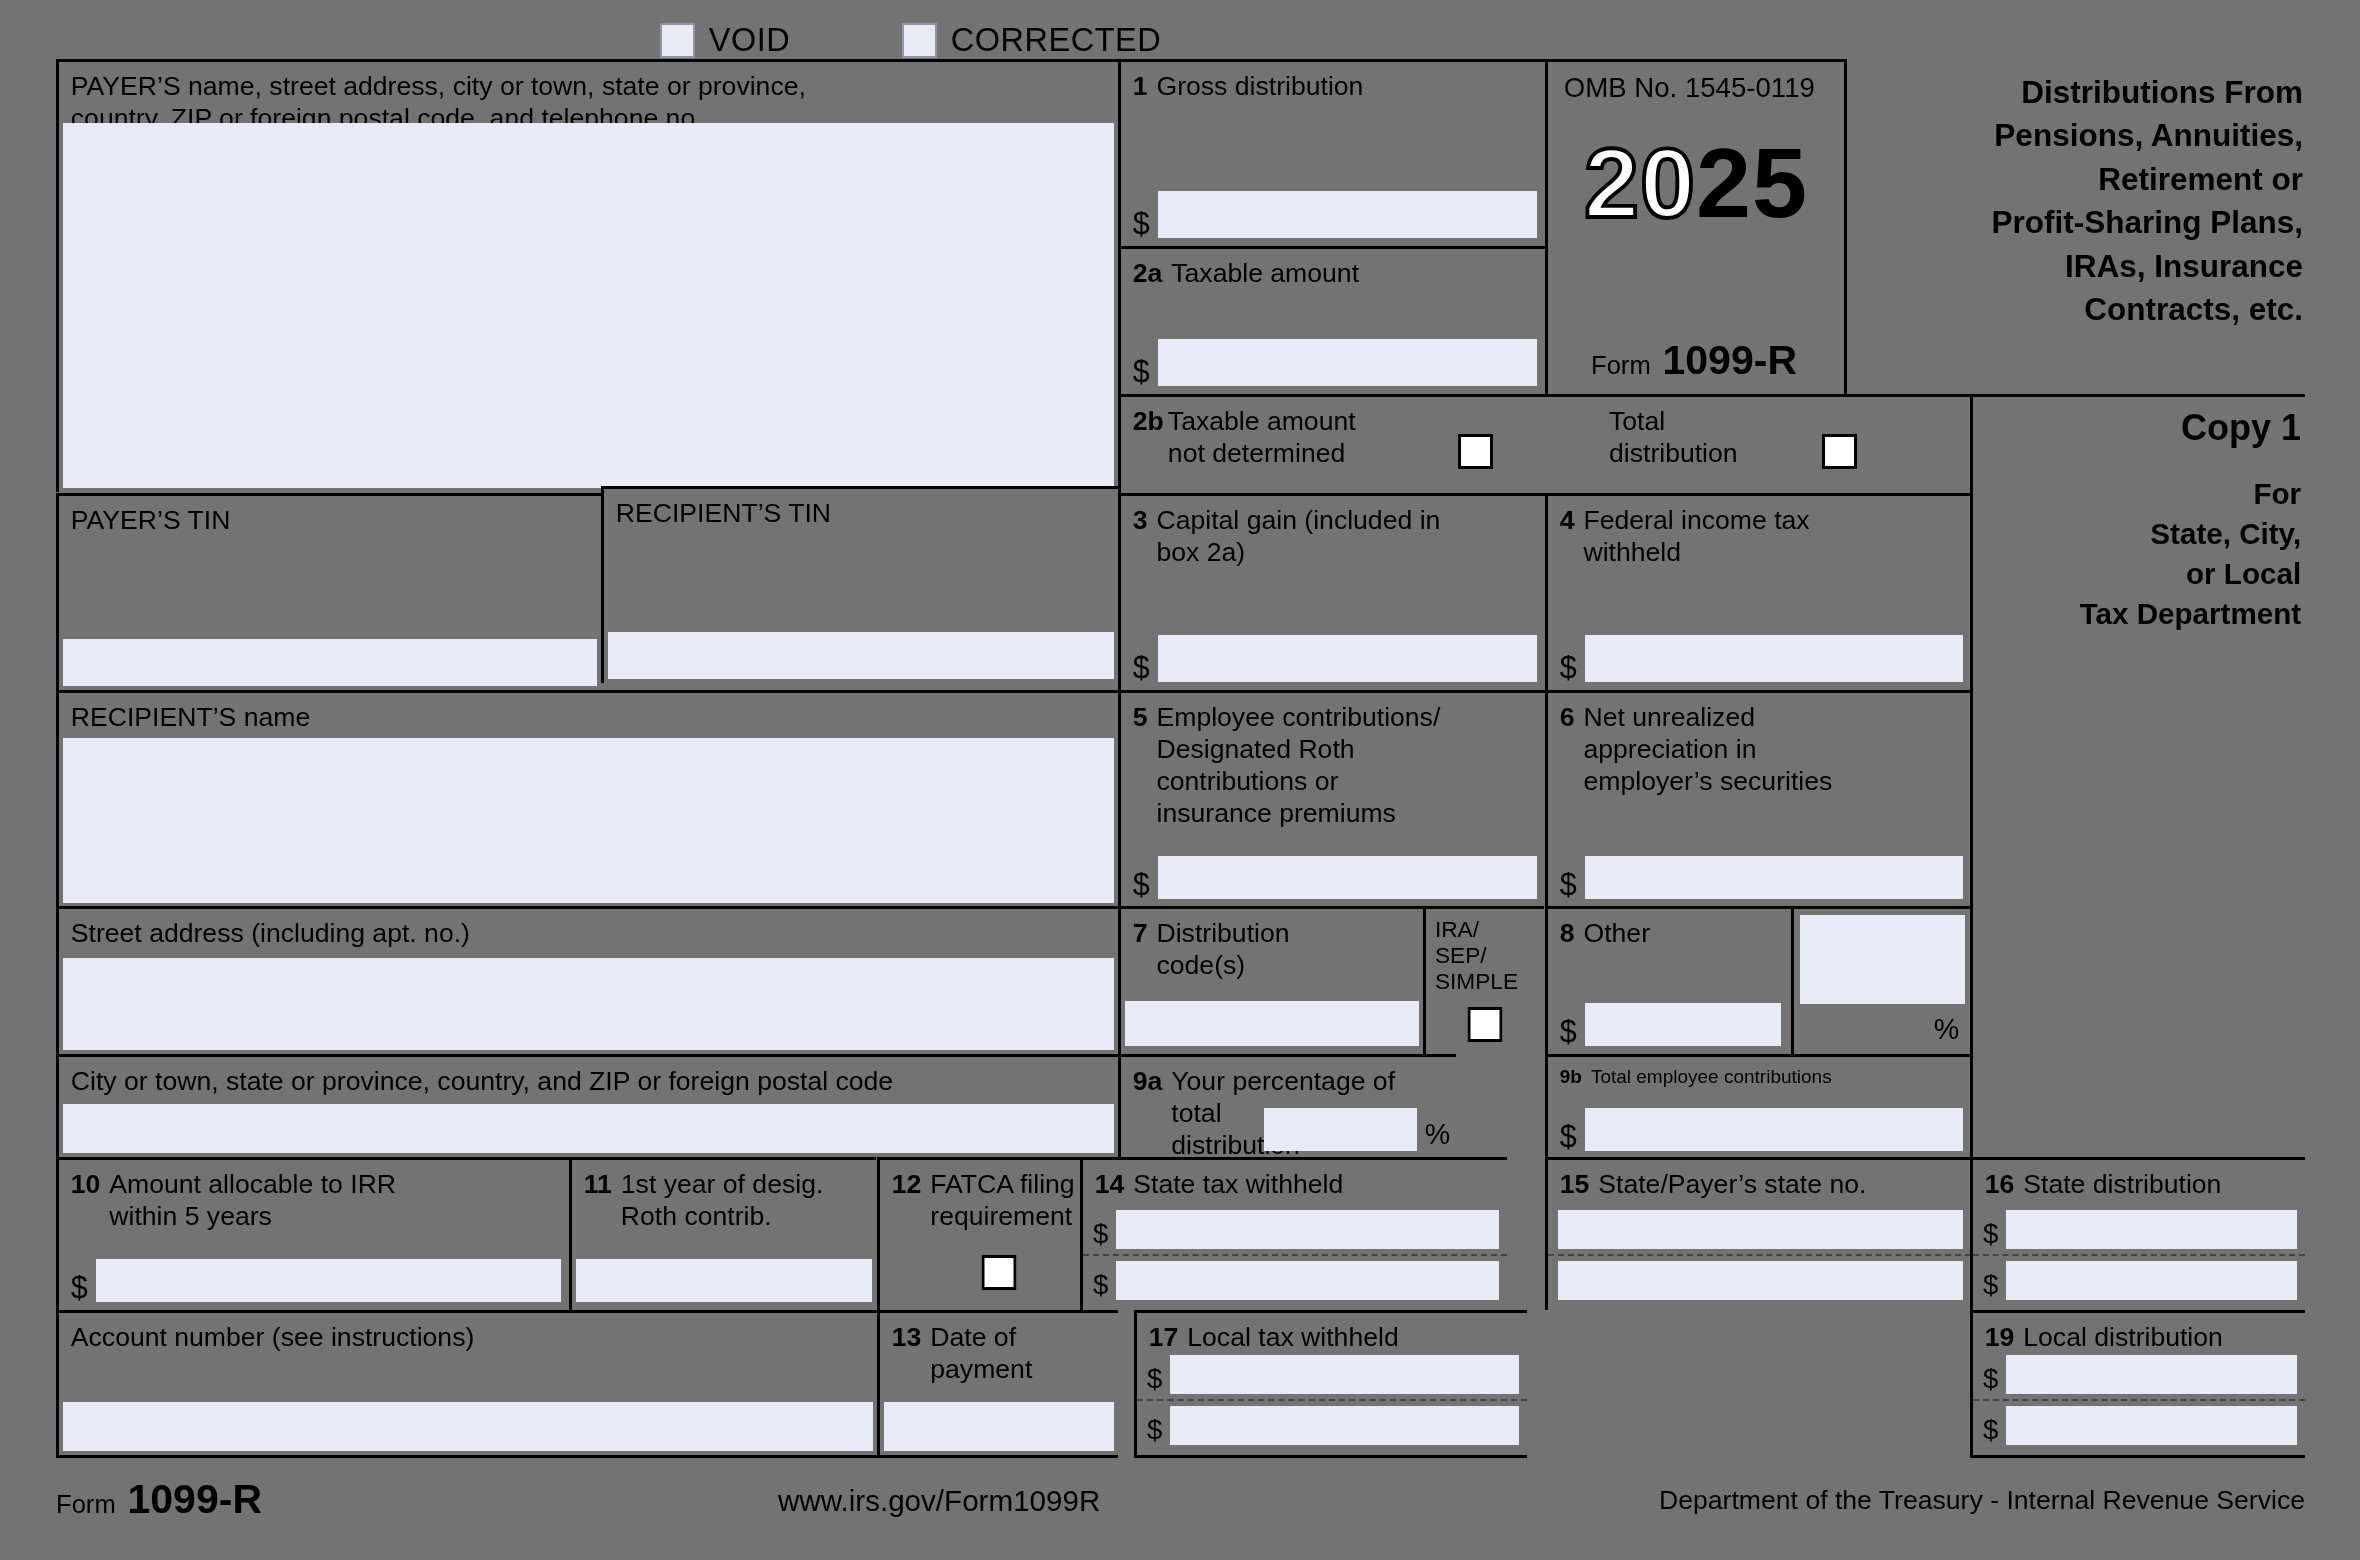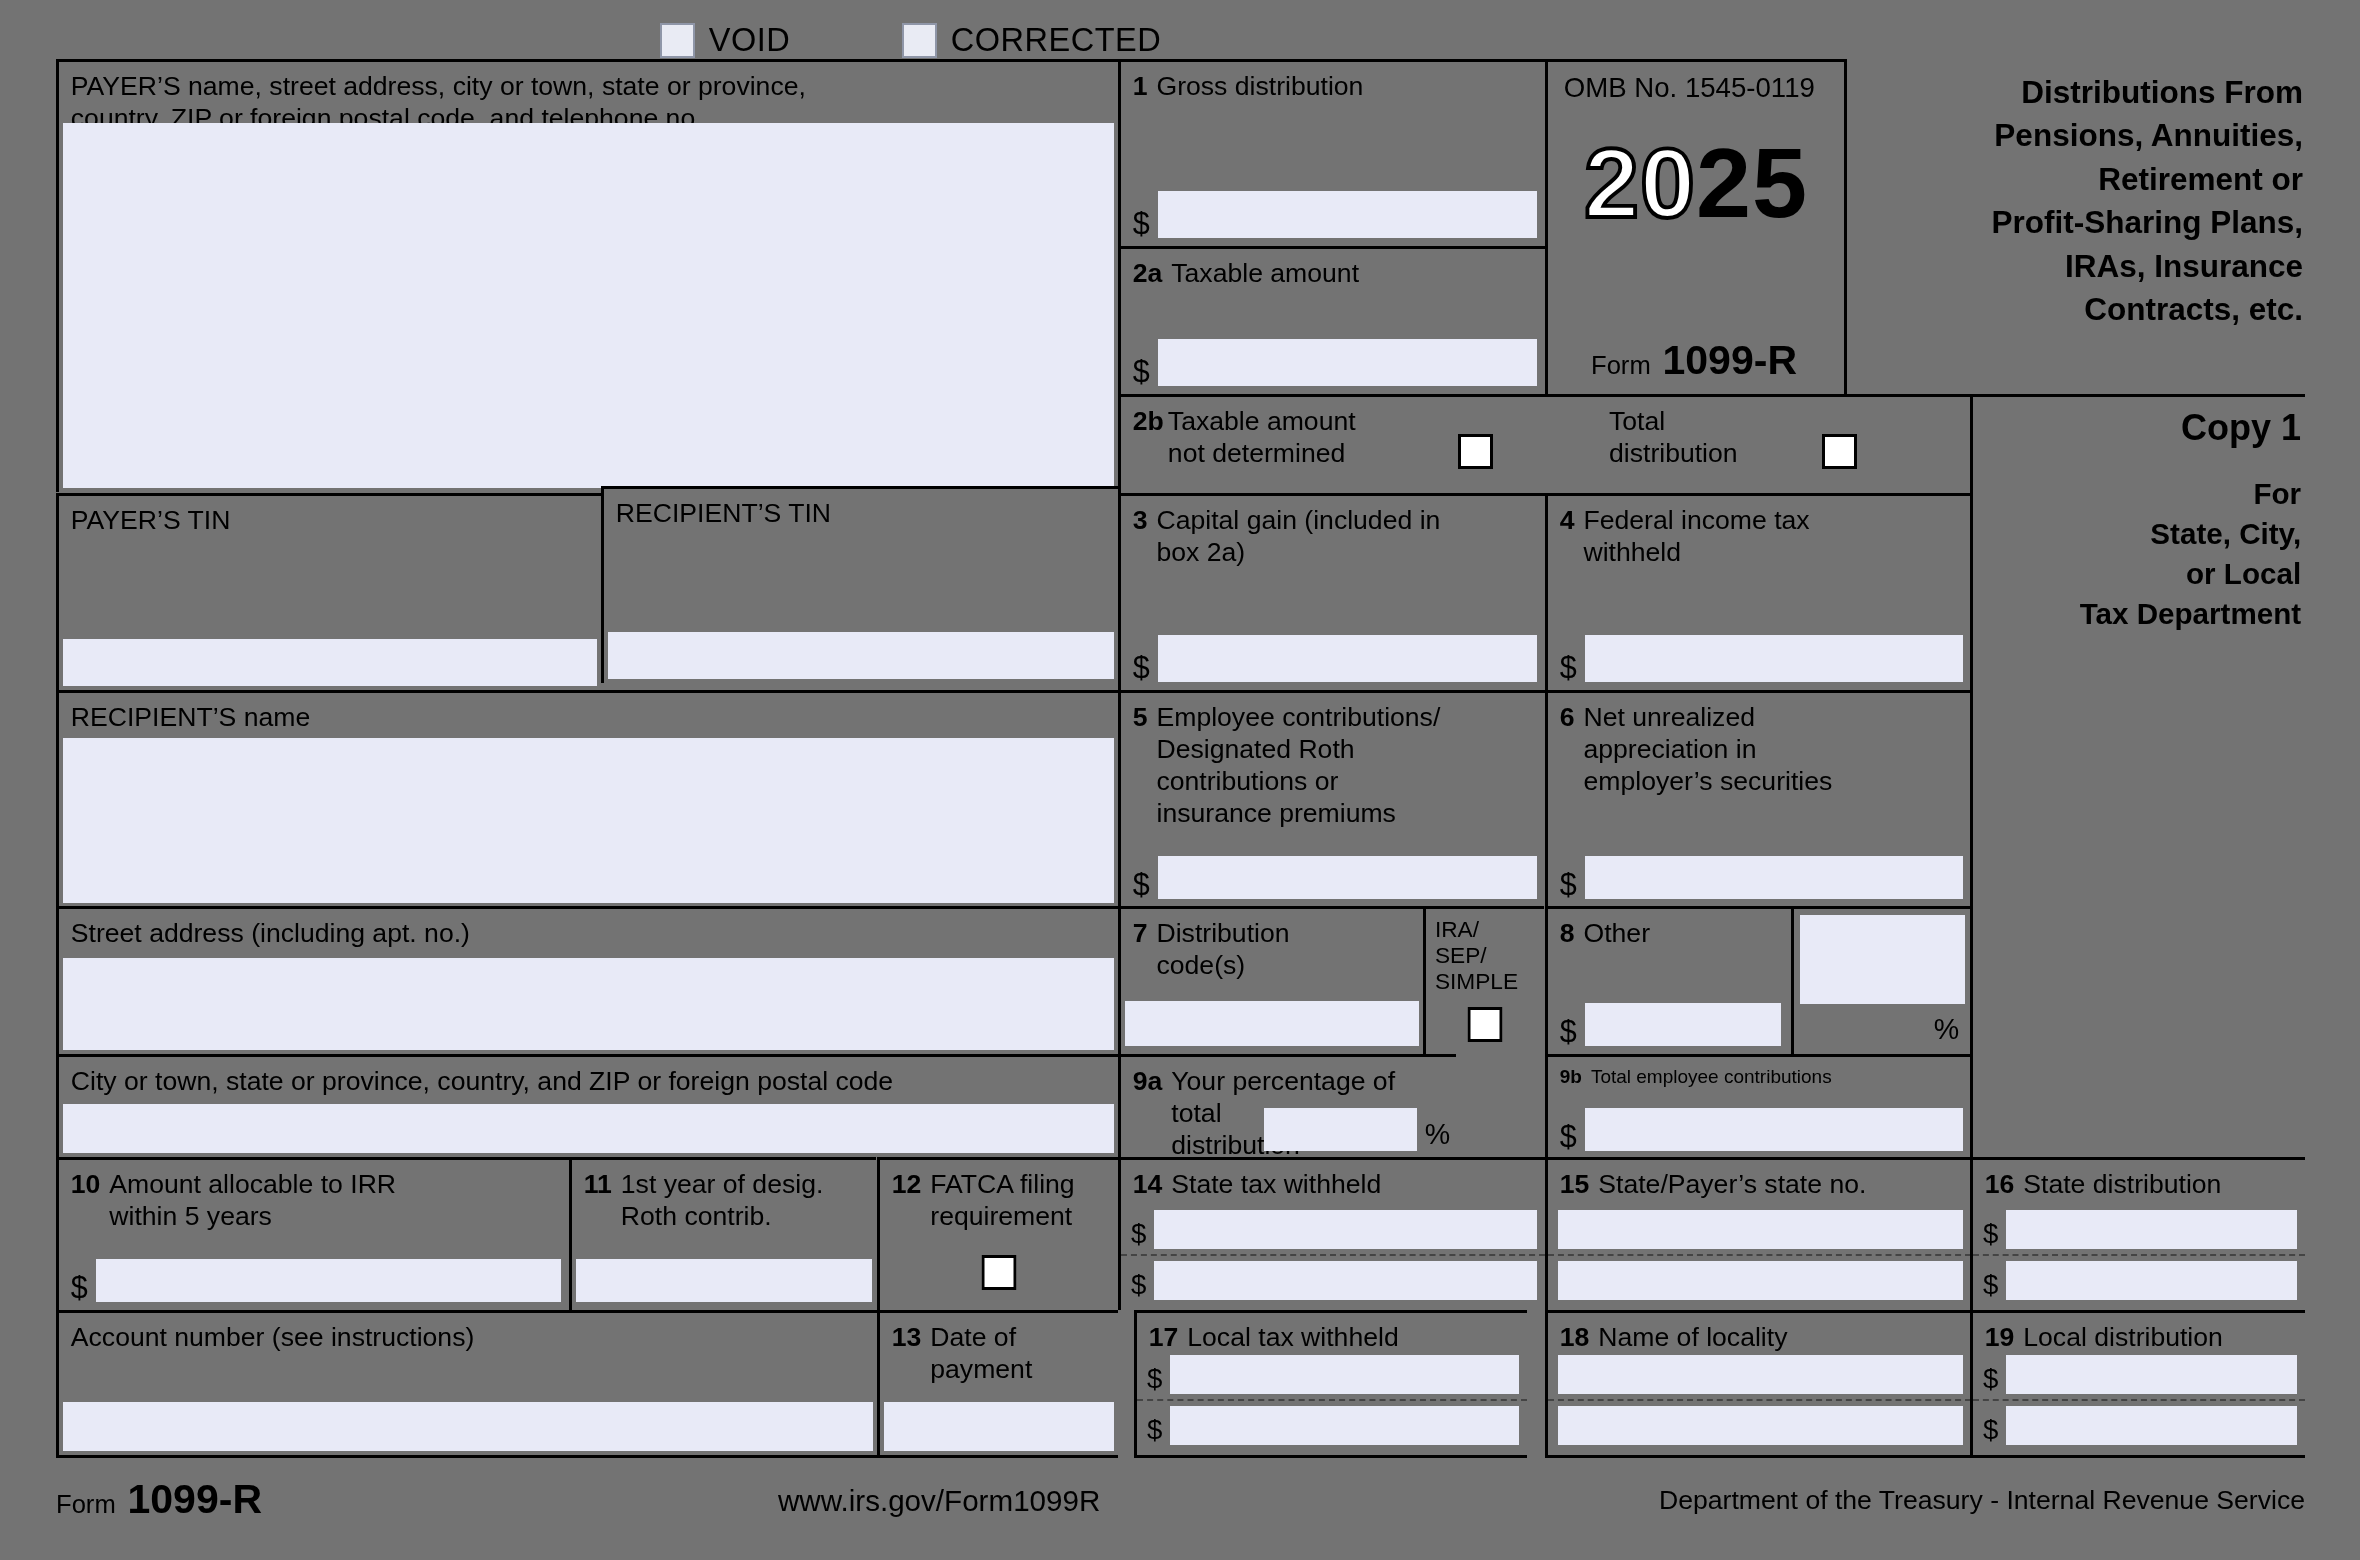--- a/index.html
+++ b/index.html
@@ -283,21 +283,21 @@
 
   <div class="cell bt bl" style="left:877px; top:1157px; width:241px; height:153px;">
     <div class="lbl">
       <span class="num">12</span>
       <span class="pre">FATCA filing
 requirement</span>
     </div>
     <span class="checkbox" style="left:50%; transform:translateX(-50%); bottom:19.7px;"></span>
   </div>
 
-  <div class="cell bt bl" style="left:1118px; top:1157px; width:427px; height:153px;">
+  <div class="cell bt bl" style="left:1080px; top:1157px; width:427px; height:153px;">
     <div class="lbl">
       <span class="num">14</span>
       <span>State tax withheld</span>
     </div>
     <div class="srows">
       <div class="srow">
         <span class="sdollar">$</span>
         <span class="fill"></span>
       </div>
       <div class="sdash"></div>
@@ -369,35 +369,20 @@
         <span class="fill"></span>
       </div>
       <div class="sdash"></div>
       <div class="srow">
         <span class="sdollar">$</span>
         <span class="fill"></span>
       </div>
     </div>
   </div>
 
-  <div class="cell bt bl bb" style="left:1545px; top:1310px; width:426px; height:148px;">
-    <div class="lbl">
-      <span class="num">18</span>
-      <span>Name of locality</span>
-    </div>
-    <div class="srows">
-      <div class="srow">
-        <span class="fill"></span>
-      </div>
-      <div class="sdash"></div>
-      <div class="srow">
-        <span class="fill"></span>
-      </div>
-    </div>
-  </div>
 
   <div class="cell bt bl bb" style="left:1970px; top:1310px; width:335px; height:148px;">
     <div class="lbl">
       <span class="num">19</span>
       <span>Local distribution</span>
     </div>
     <div class="srows">
       <div class="srow">
         <span class="sdollar">$</span>
         <span class="fill"></span>

